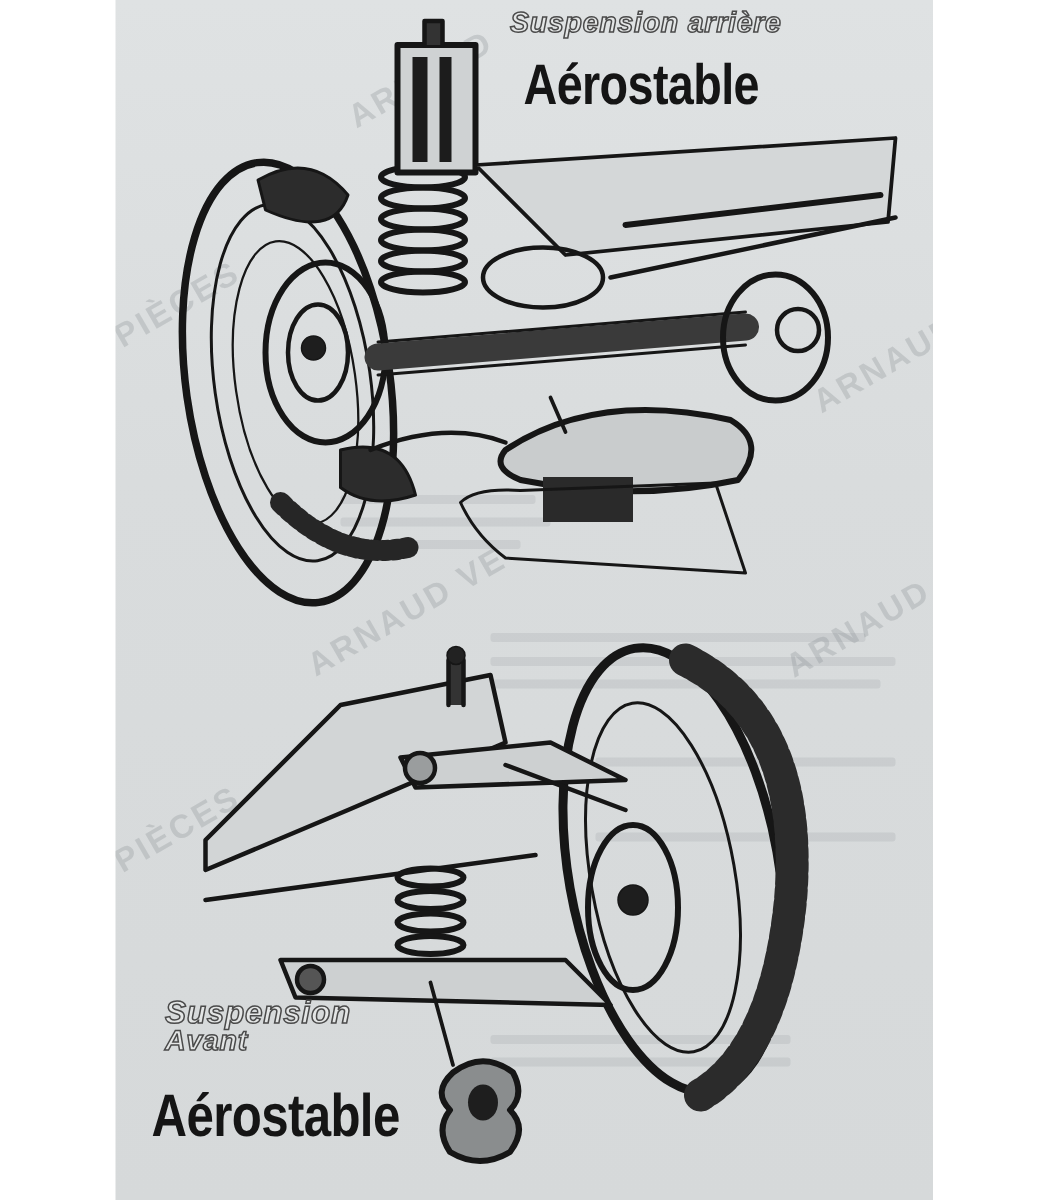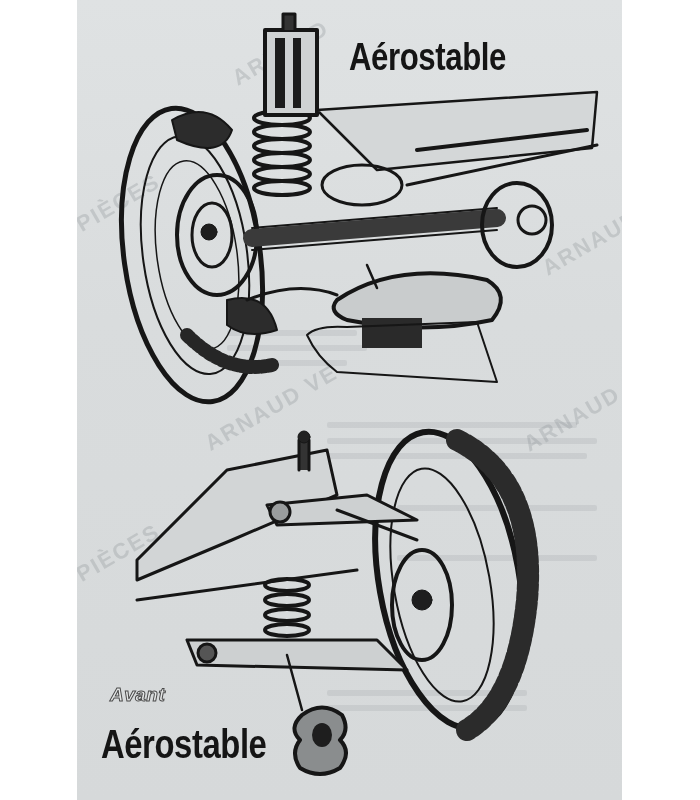--- a/index.html
+++ b/index.html
@@ -137,17 +137,19 @@
         <path d="M260 510 L340 540" stroke-width="3"></path>
 
         <path d="M210 655 L225 710" stroke-width="2.5"></path>
 
         <path d="M225 715 q20 -15 40 0 q8 15 -2 25 q12 12 0 28 q-20 12 -40 0 q-10 -15 0 -28 q-12 -12 2 -25 z" stroke-width="4" fill="#8a8d8e"></path>
         <ellipse cx="245" cy="735" rx="10" ry="12" fill="#1e1e1e" stroke="none"></ellipse>
       </g>
     </g>
   </svg>
 
+  <div class="title-outline" style="left:263px; top:5px; font-size:19px;">Suspension arrière</div>
   <div class="title-bold" style="left:272px; top:36px; font-size:38px;">Aérostable</div>
 
+  <div class="title-outline" style="left:33px; top:664px; font-size:21px;">Suspension</div>
   <div class="title-outline" style="left:33px; top:684px; font-size:19px;">Avant</div>
   <div class="title-bold" style="left:24px; top:722px; font-size:40px;">Aérostable</div>
 </div>
 
 </body></html>

